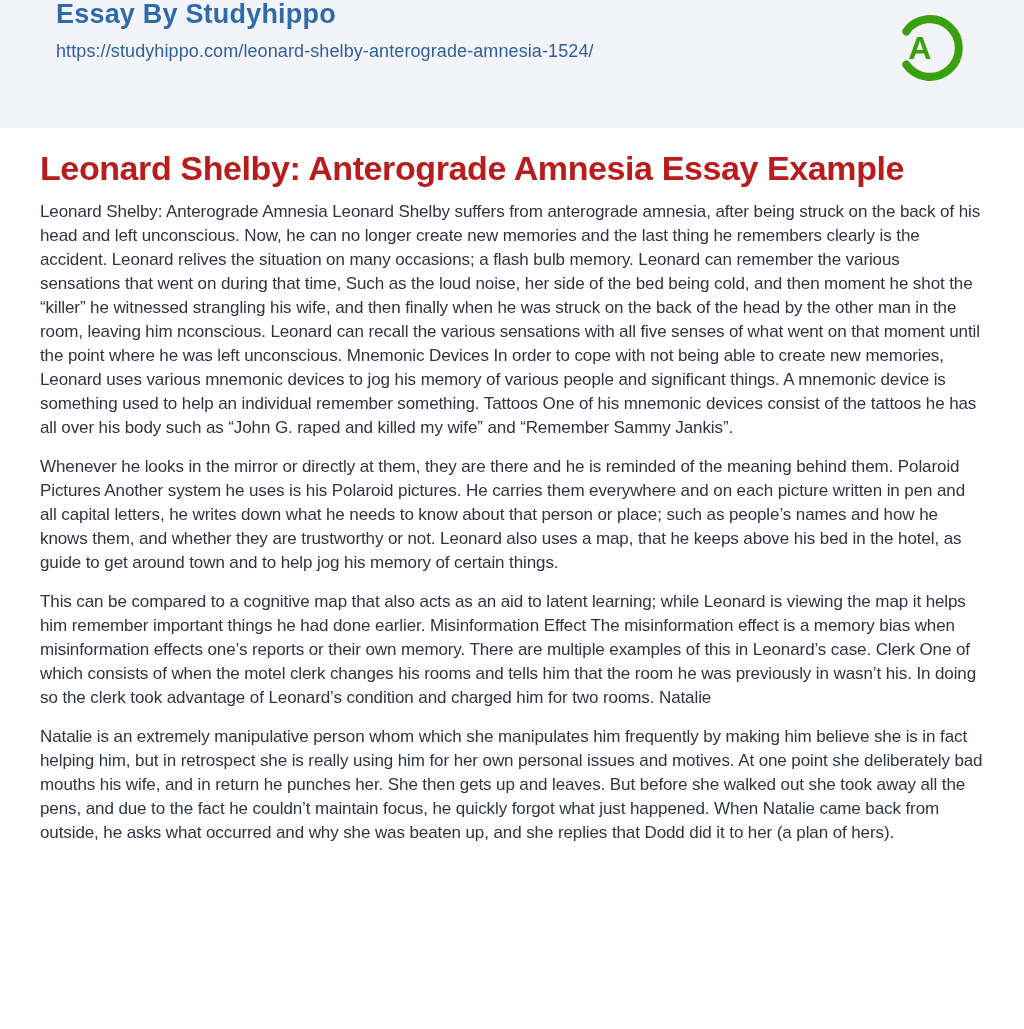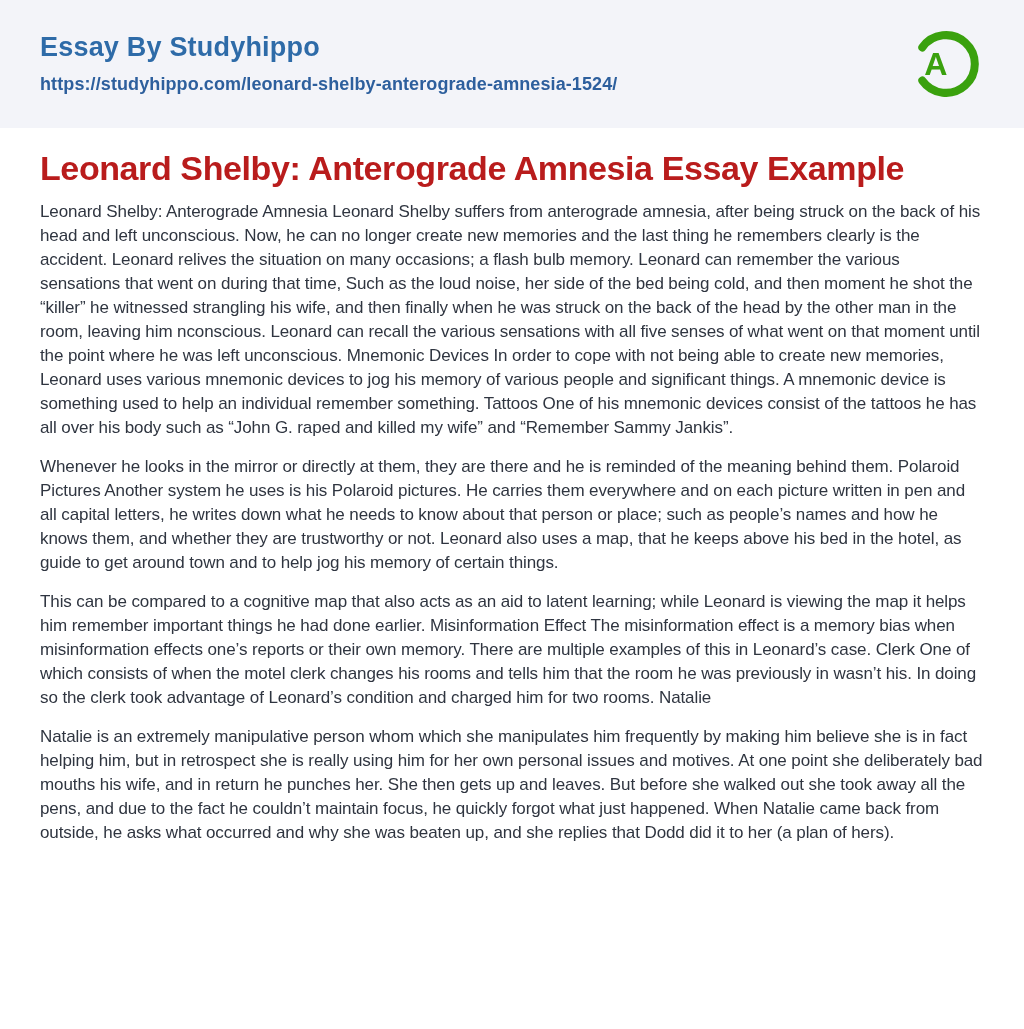--- a/index.html
+++ b/index.html
@@ -15,36 +15,36 @@
     background: #ffffff;
     overflow: hidden;
   }
   
   .site-header {
     box-sizing: border-box;
     width: 100%;
     height: 128px;
     background: #f3f4f9;
     display: flex;
-    align-items: center;
+    align-items: flex-start;
     justify-content: space-between;
-    padding: 0 40px;
+    padding: 0 56px;
   }
   .header-text { display: flex; flex-direction: column; }
   .site-title {
     font-size: 27px;
     font-weight: bold;
     color: #2e6ba8;
     letter-spacing: 0.2px;
     line-height: 1.1;
   }
   .page-url {
     margin-top: 11px;
     font-size: 18px;
-    font-weight: 700;
+    font-weight: 400;
     color: #2d5f9d;
     text-decoration: none;
     letter-spacing: 0.1px;
   }
   .logo { width: 76px; height: 96px; flex: 0 0 auto; }
   
   .article {
     box-sizing: border-box;
     padding: 21px 40px 0 40px;
   }

